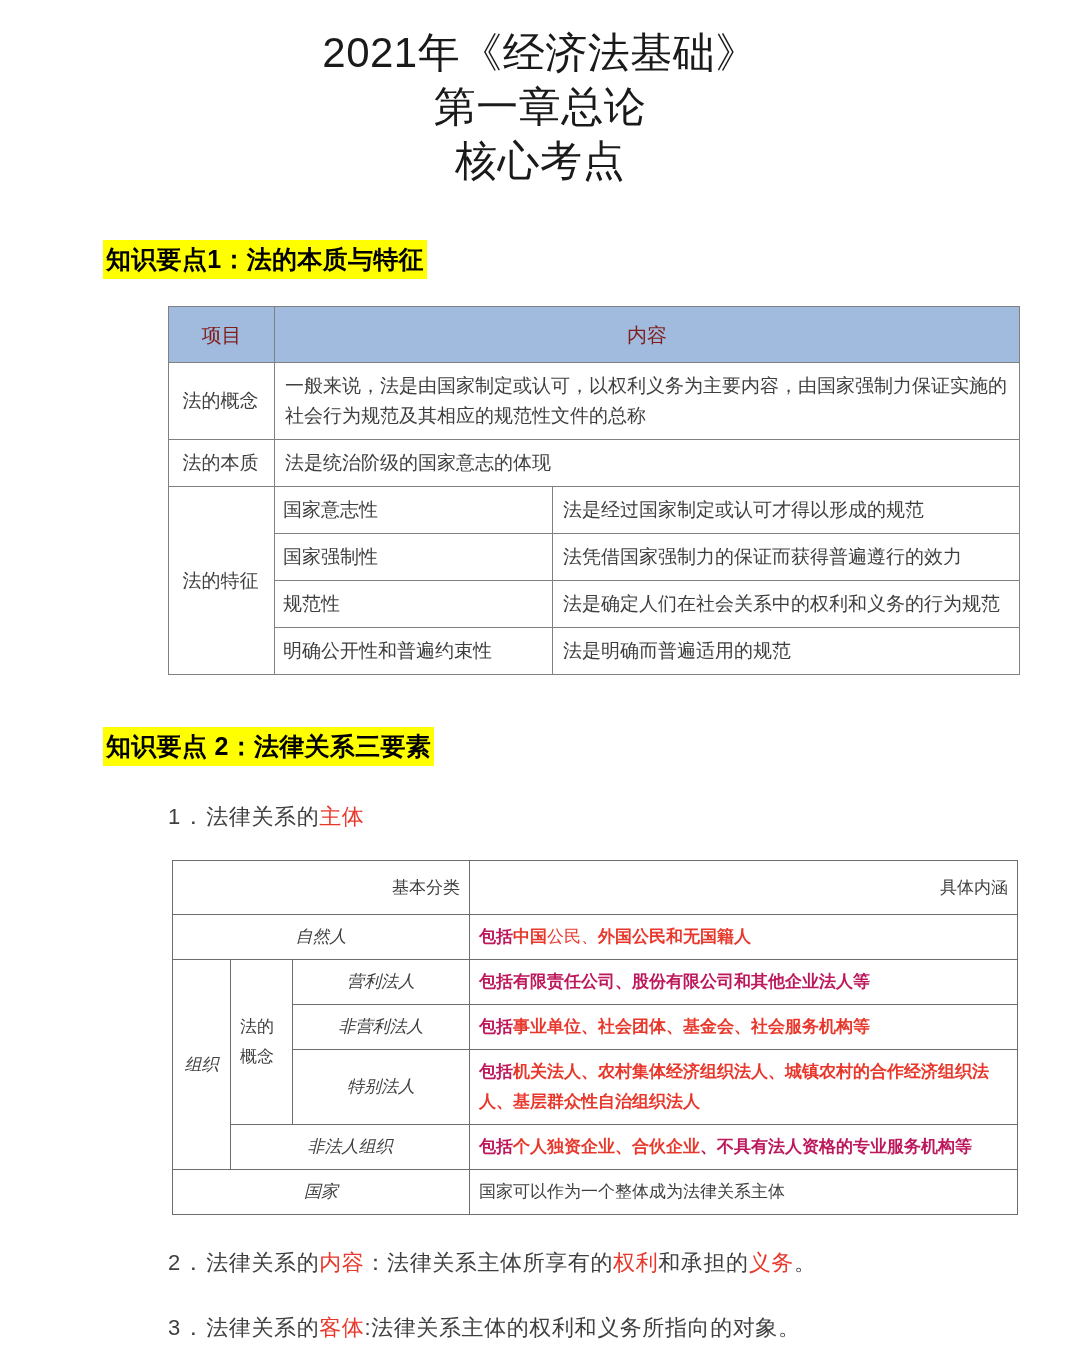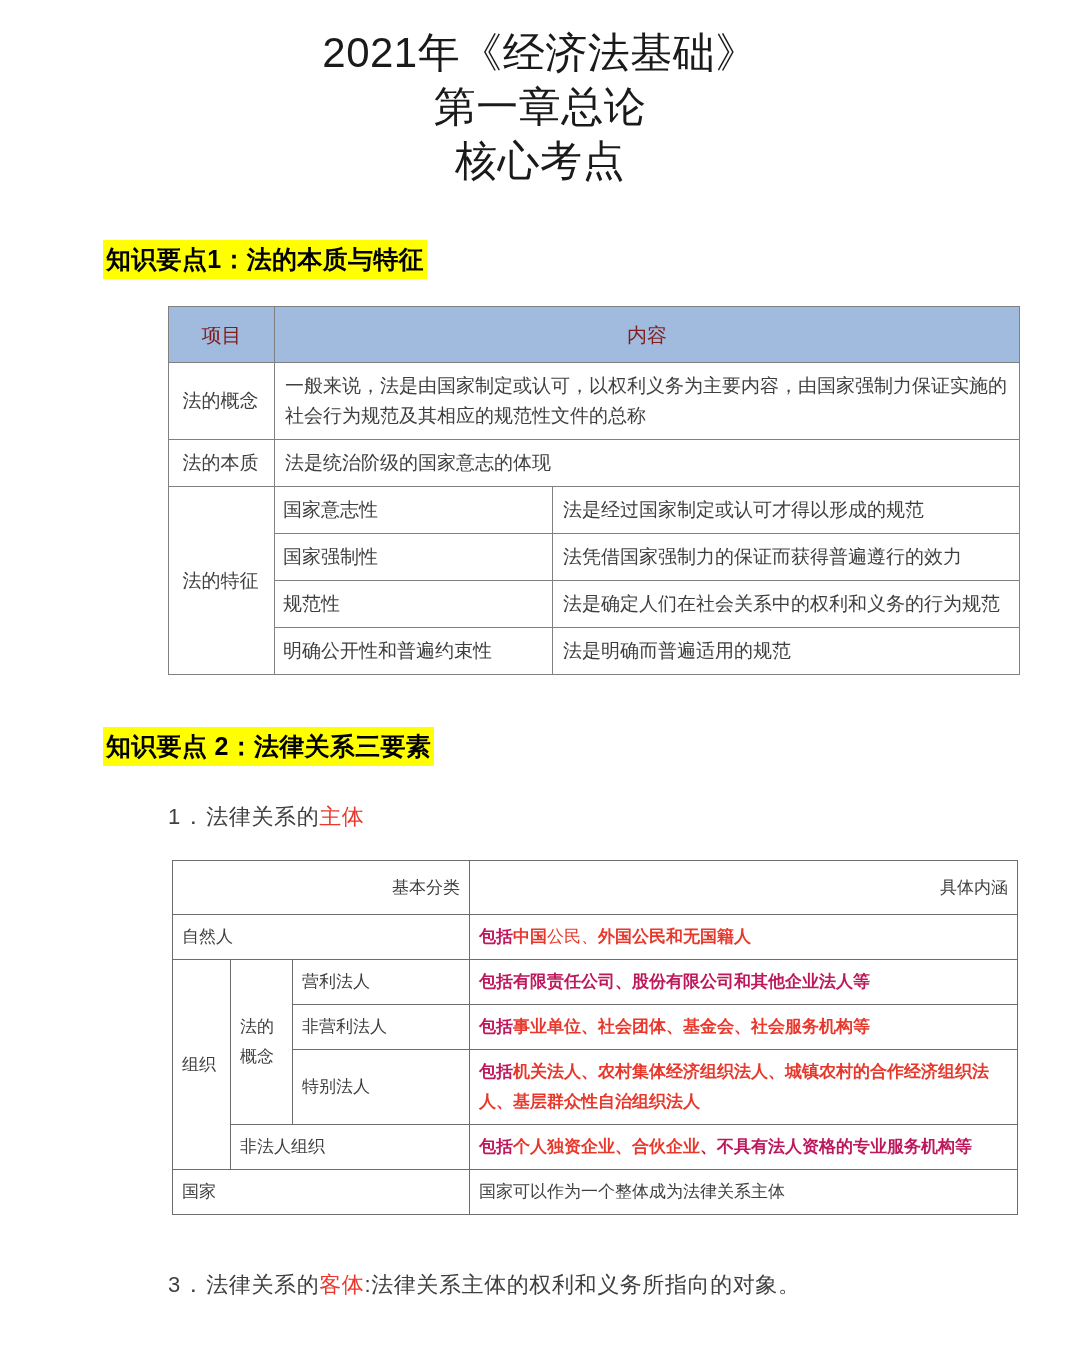--- a/index.html
+++ b/index.html
@@ -106,21 +106,21 @@
     color: #3f3f3f;
     vertical-align: middle;
     font-weight: 400;
   }
   table.t2 th {
     text-align: right;
     font-weight: 400;
     height: 54px;
     font-size: 17px;
   }
-  table.t2 td.c { text-align: left; }
+  table.t2 td.c { text-align: center; font-style: italic; }
   table.t2 td.l { text-align: left; }
 
   .red  { color: #e8382c; }
   .redb { color: #e8382c; font-weight: bold; }
   .dark { color: #be185d; font-weight: bold; }
 
   
   .num-item {
     padding-left: 168px;
     font-size: 22px;
@@ -256,20 +256,23 @@
       </tr>
       <tr>
         <td class="c" colspan="3">国家</td>
         <td class="l">国家可以作为一个整体成为法律关系主体</td>
       </tr>
     </tbody>
   </table>
 
   <div class="sp-22"></div>
 
+  <div class="num-item">
+    <span class="idx">2．</span><span>法律关系的</span><span class="red">内容</span><span>：法律关系主体所享有的</span><span class="red">权利</span><span>和承担的</span><span class="red">义务</span><span>。</span>
+  </div>
 
   <div class="sp-22"></div>
 
   <div class="num-item">
     <span class="idx">3．</span><span>法律关系的</span><span class="red">客体</span><span>:法律关系主体的权利和义务所指向的对象。</span>
   </div>
 
 </div>
 
 </body></html>

